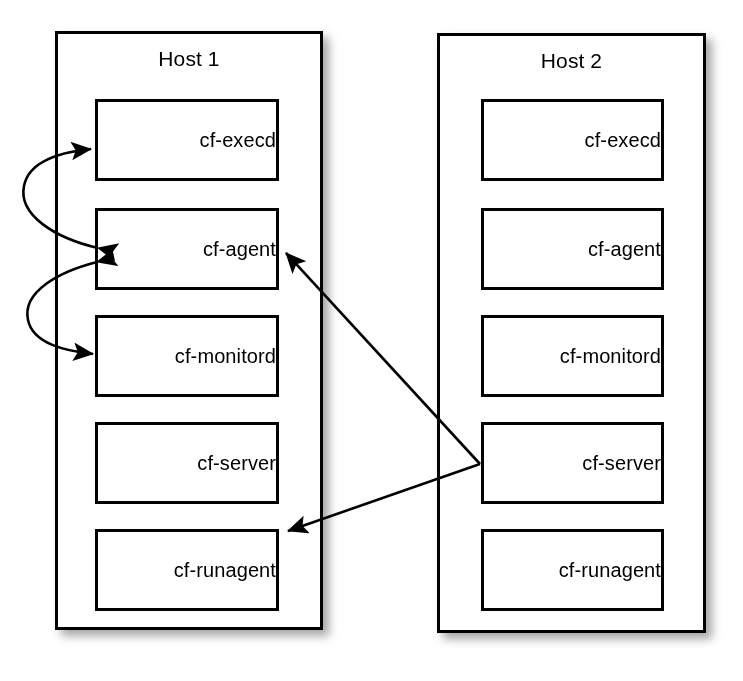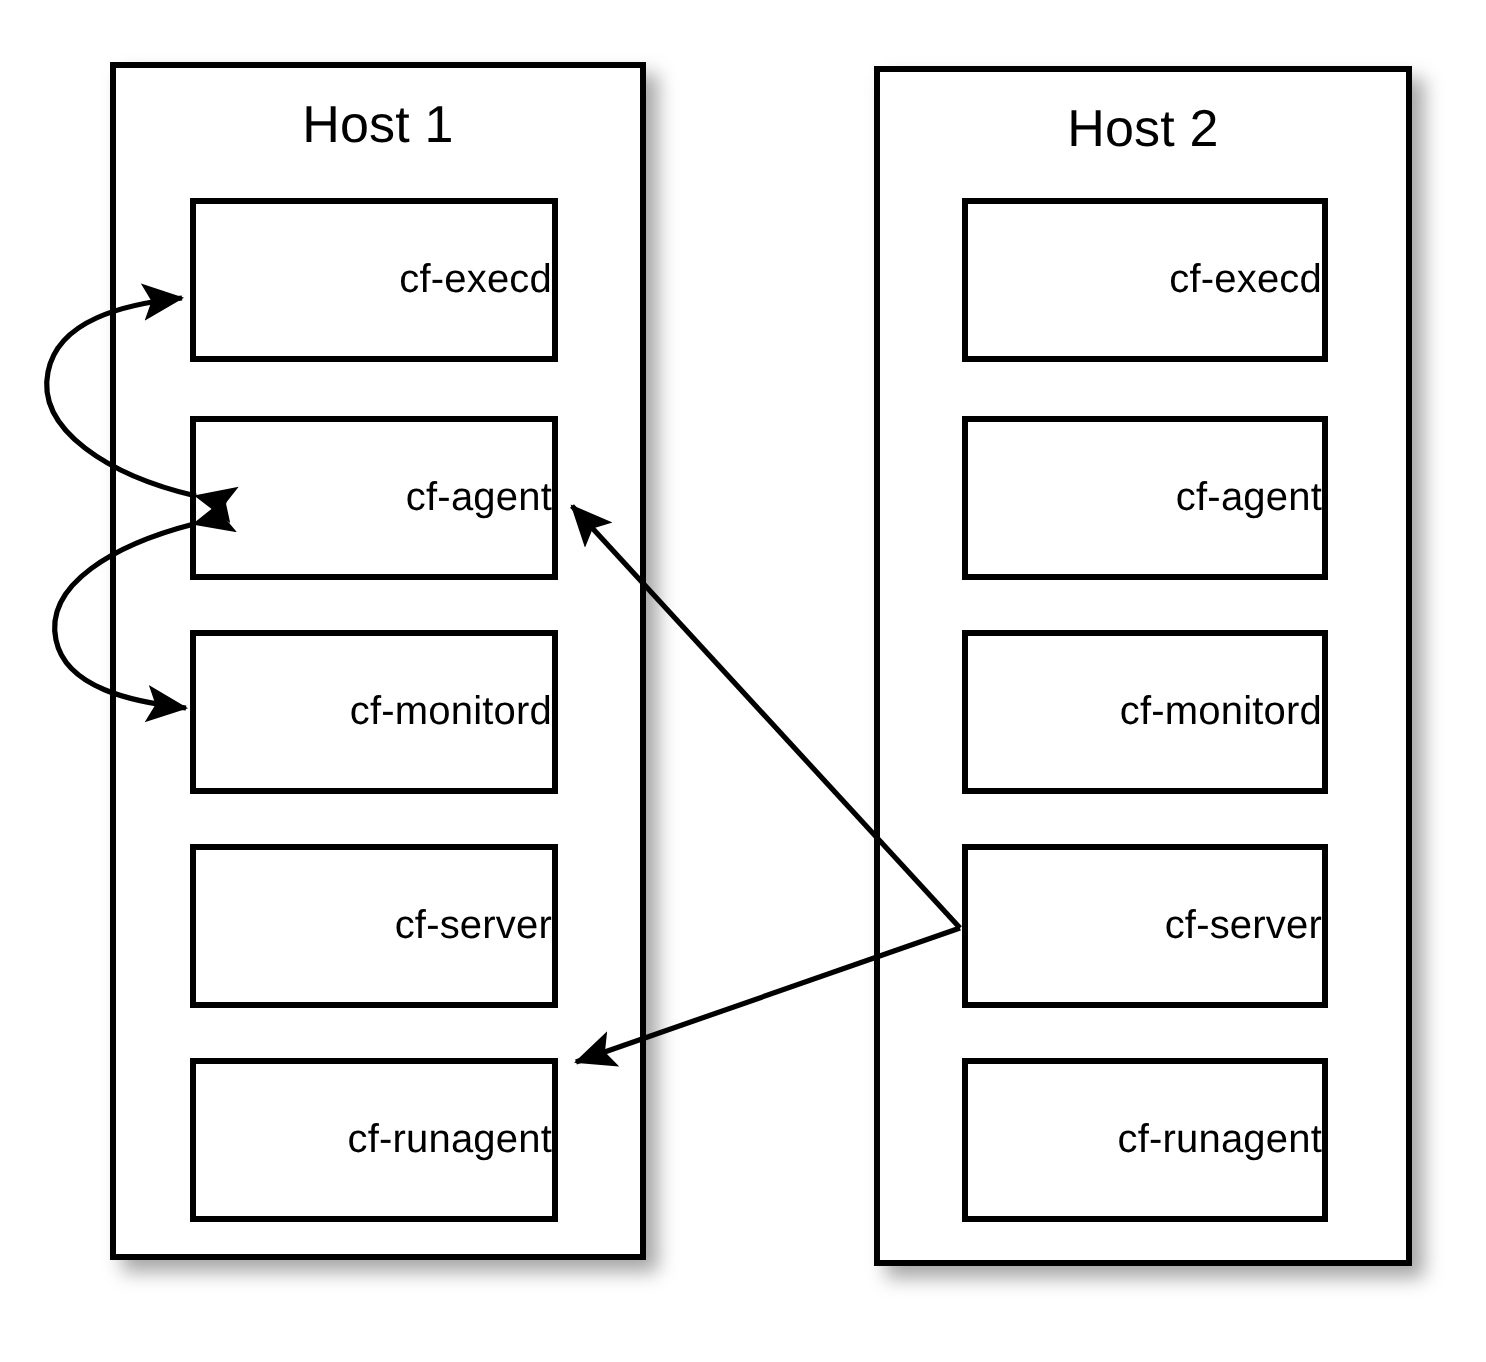--- a/index.html
+++ b/index.html
@@ -35,21 +35,21 @@
     top: 33px;
     width: 269px;
     height: 600px;
   }
   .host-title {
     position: absolute;
     left: 0;
     right: 0;
     top: 13px;
     text-align: center;
-    font-size: 26px;
+    font-size: 21px;
     color: #000000;
     letter-spacing: 0.1px;
   }
   .proc-box {
     position: absolute;
     background: #ffffff;
     border: 3px solid #000000;
     box-sizing: border-box;
     display: flex;
     align-items: center;

